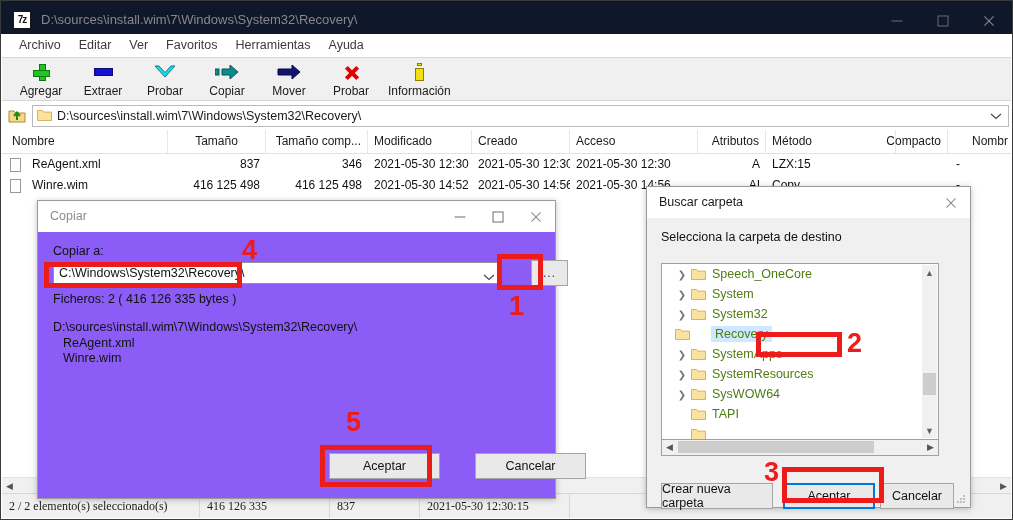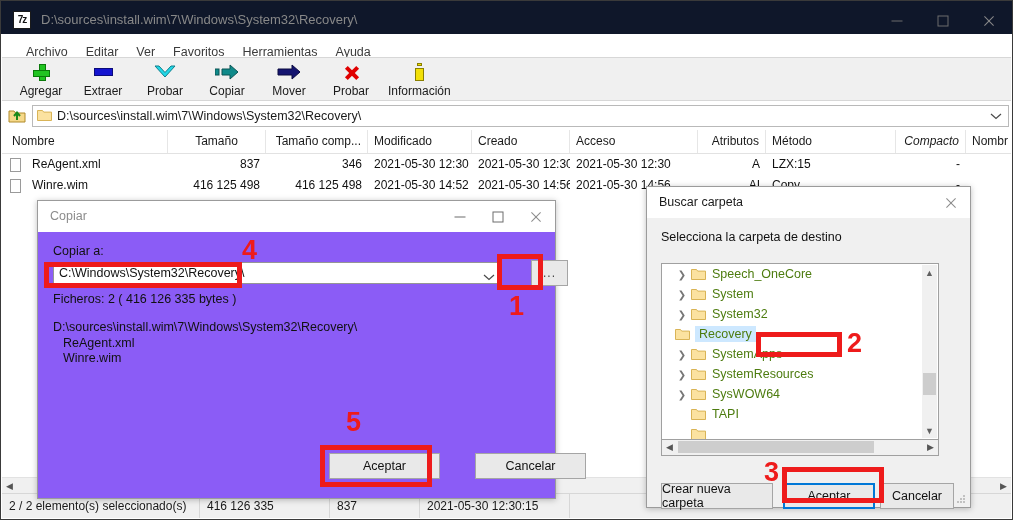--- a/index.html
+++ b/index.html
@@ -39,21 +39,21 @@
   .gl-close:before,.gl-close:after{
     content:"";position:absolute;left:0;top:6px;width:13px;height:1px;background:#8a8a8a;}
   .gl-close:before{transform:rotate(45deg);}
   .gl-close:after{transform:rotate(-45deg);}
 
   
   .menubar{
     position:absolute;left:0;top:33px;right:0;height:23px;
     background:#fff;
   }
-  .menubar ul{list-style:none;margin:8px;padding:0 0 0 8px;display:flex;}
+  .menubar ul{list-style:none;margin:1px;padding:0 0 0 8px;display:flex;}
   .menubar li{padding:3px 9px;font-size:12.5px;color:#3b3b3b;cursor:default;}
 
   
   .toolbar{
     position:absolute;left:1px;top:56px;right:1px;height:44px;
     background:#f0f0f0;border-top:1px solid #d7d7d7;border-bottom:1px solid #d7d7d7;
     display:flex;align-items:flex-start;padding-left:8px;box-sizing:border-box;
   }
   .tbtn{
     width:auto;min-width:62px;height:42px;display:flex;flex-direction:column;
@@ -120,21 +120,21 @@
   }
   .hs-arrow{position:absolute;top:0;width:15px;height:15px;display:flex;align-items:center;justify-content:center;color:#555;font-size:9px;}
   .hs-thumb{position:absolute;top:1px;left:58px;width:430px;height:13px;background:#cdcdcd;}
 
   
   .statusbar{
     position:absolute;left:1px;right:1px;bottom:1px;height:24px;background:#f0f0f0;
     border-top:1px solid #d7d7d7;display:flex;align-items:center;
   }
   .sb-cell{height:24px;line-height:24px;font-size:12px;color:#1a1a1a;padding:0 7px;
-    border-right:1px solid #d7d7d7;box-sizing:border-box;white-space:nowrap;}
+    border-right:1px solid #d7d7d7;box-sizing:border-box;white-space:nowrap;font-family:Liberation Serif, serif;}
 
   
   .dlg{position:absolute;background:#f0f0f0;border:1px solid #9b9b9b;box-shadow:0 1px 6px rgba(0,0,0,.25);}
   .dlg-title{height:31px;background:#fff;position:relative;}
   .dlg-title .t{position:absolute;left:12px;top:8px;font-size:12.5px;color:#8c8c8c;white-space:nowrap;}
   .dlg-btns{position:absolute;right:0;top:0;height:31px;display:flex;}
   .dlg-btn{width:38px;height:31px;position:relative;}
   .dlg-btn i{position:absolute;left:50%;top:50%;transform:translate(-50%,-50%);display:block;color:#7a7a7a;}
 
   
@@ -170,21 +170,21 @@
   .bd-prompt{position:absolute;left:14px;top:12px;font-size:12.5px;color:#111;}
   .bd-tree{
     position:absolute;left:14px;top:45px;width:278px;height:177px;background:#fff;
     border:1px solid #a0a0a0;box-sizing:border-box;overflow:hidden;
   }
   .tnode{position:relative;height:20px;display:flex;align-items:center;padding-left:12px;}
   .tnode .exp{width:16px;height:16px;display:flex;align-items:center;justify-content:center;color:#767676;font-size:10px;}
   .tnode .fi{margin:0 6px 0 1px;display:flex;}
   .tnode .nm{font-size:12.5px;color:#4d7c0f;white-space:nowrap;}
   .tnode.sel .nm{background:#cde8ff;padding:1px 4px;margin-left:-1px;}
-  .tnode.child{}
+  .tnode.child{gap:16px;}
   .bd-vsb{position:absolute;right:1px;top:1px;width:15px;bottom:1px;background:#f0f0f0;}
   .bd-vsb .a{position:absolute;left:0;width:15px;height:15px;display:flex;align-items:center;justify-content:center;color:#606060;font-size:9px;}
   .bd-vsb .thumb{position:absolute;left:1px;top:108px;width:13px;height:22px;background:#cdcdcd;}
   .bd-hsb{position:absolute;left:14px;top:222px;width:278px;height:16px;background:#f0f0f0;border:1px solid #a0a0a0;border-top:none;box-sizing:border-box;}
   .bd-hsb .a{position:absolute;top:0;width:15px;height:14px;display:flex;align-items:center;justify-content:center;color:#555;font-size:9px;}
   .bd-hsb .thumb{position:absolute;left:16px;top:1px;width:196px;height:12px;background:#cdcdcd;}
   .bd-btn{
     position:absolute;top:265px;height:26px;background:#e9e9e9;border:1px solid #a5a5a5;
     box-sizing:border-box;font-size:12.5px;color:#111;display:flex;align-items:center;justify-content:center;
   }
@@ -313,21 +313,21 @@
   <div class="filelist">
     <div class="fl-head" id="fl-head">
         <div class="col" style="left: 4px; width: 162px;">Nombre</div>
         <div class="col r" style="left: 166px; width: 98px; text-align: center;">Tamaño</div>
         <div class="col r" style="left: 264px; width: 102px;">Tamaño comp...</div>
         <div class="col" style="left: 366px; width: 104px;">Modificado</div>
         <div class="col" style="left: 470px; width: 98px;">Creado</div>
         <div class="col" style="left: 568px; width: 128px;">Acceso</div>
         <div class="col r" style="left: 696px; width: 68px;">Atributos</div>
         <div class="col" style="left: 764px; width: 130px;">Método</div>
-        <div class="col r" style="left: 894px; width: 70px; font-style: italic;">Compacto</div>
+        <div class="col r" style="left: 876px; width: 70px;">Compacto</div>
         <div class="col" style="left: 964px; width: 48px;">Nombr</div>
       </div>
     <div id="fl-rows">
         <div class="fl-row">
           <div class="file-ic"></div>
           <div class="cell" style="left: 24px; width: 142px;">ReAgent.xml</div>
           <div class="cell r" style="left: 166px; width: 98px;">837</div>
           <div class="cell r" style="left: 264px; width: 102px;">346</div>
           <div class="cell" style="left: 366px; width: 104px;">2021-05-30 12:30</div>
           <div class="cell" style="left: 470px; width: 98px;">2021-05-30 12:30</div>

